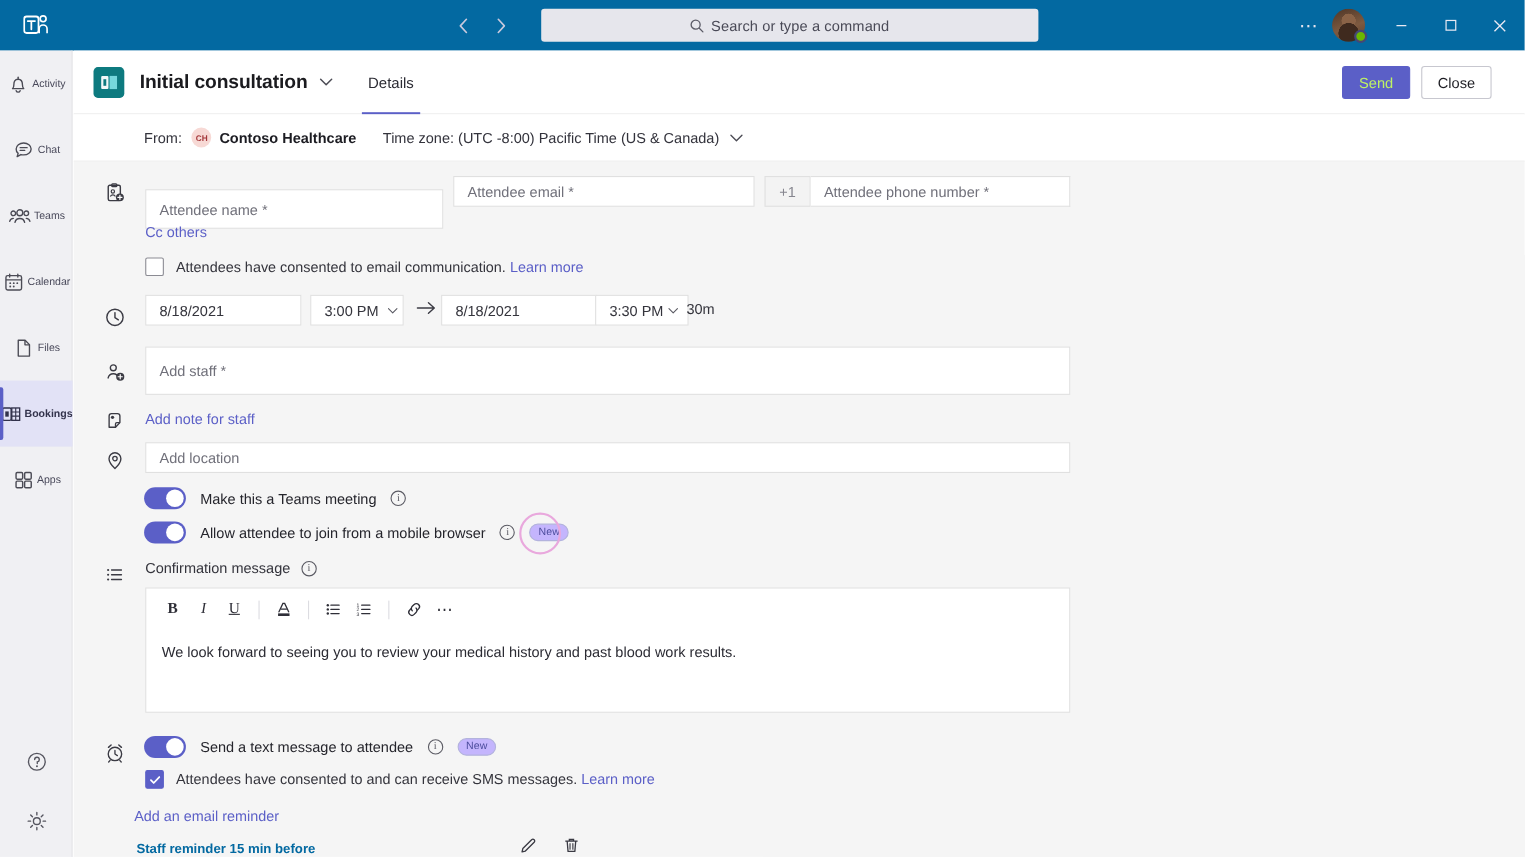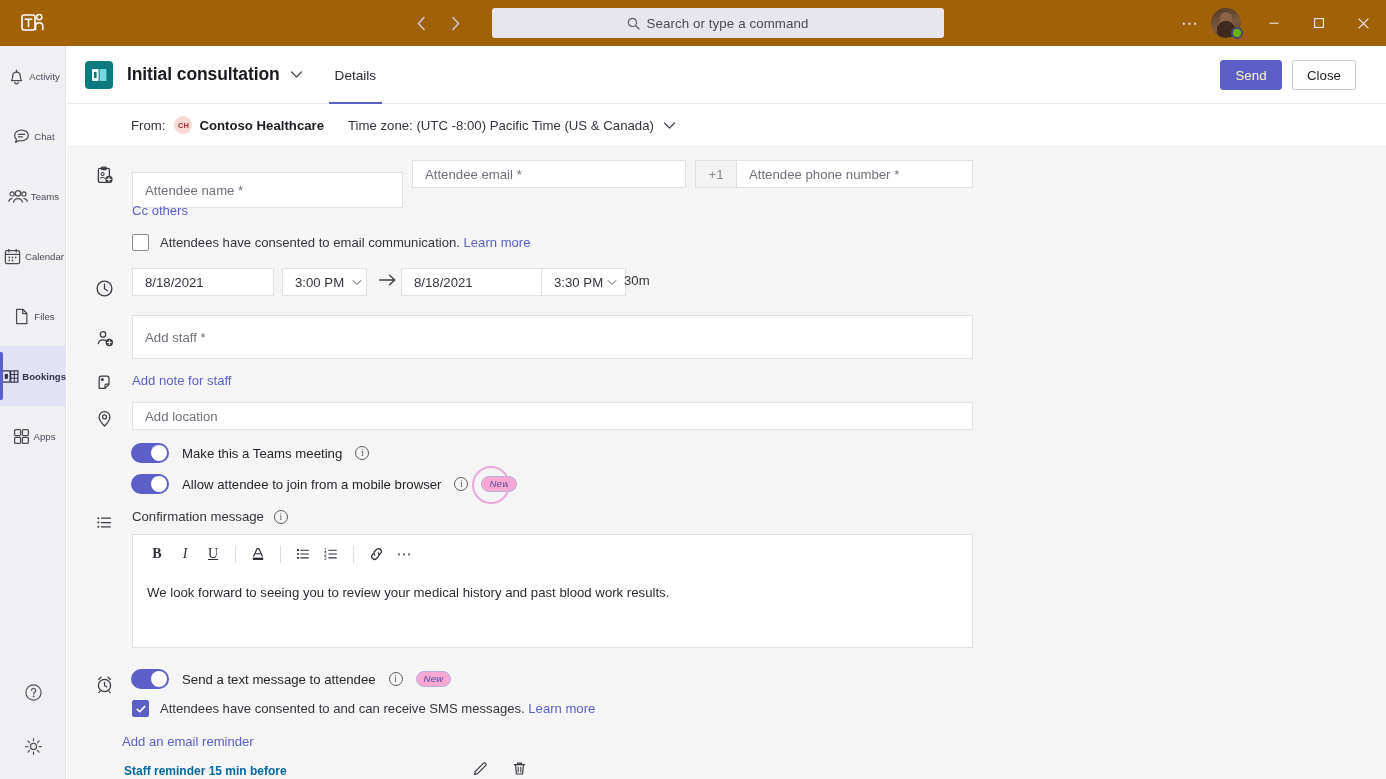--- a/index.html
+++ b/index.html
@@ -9,21 +9,21 @@
     overflow: hidden;
     font-family: "Liberation Sans", sans-serif;
     background: #fff;
     -webkit-font-smoothing: antialiased;
   }
 
   
   .titlebar {
     position: absolute; top: 0; left: 0;
     width: 1386px; height: 46px;
-    background: #a16207;
+    background: #0369a1;
     display: flex; align-items: center;
   }
   .tb-logo {
     width: 66px; height: 46px;
     display: flex; align-items: center; justify-content: center;
   }
   .tb-logo svg { display: block; }
   .tb-nav {
     display: flex; align-items: center; gap: 4px;
     margin-left: 340px;
@@ -143,21 +143,21 @@
   }
   .head-actions {
     position: absolute; right: 30px; top: 14px;
     display: flex; gap: 10px; align-items: center;
   }
   .btn {
     height: 30px; min-width: 62px; padding: 0 14px;
     border-radius: 3px; font-size: 13.3px; cursor: pointer;
     display: flex; align-items: center; justify-content: center;
   }
-  .btn-primary { background: #5b5fc7; color: #fef9c3; border: 1px solid #5b5fc7; font-weight: 400; }
+  .btn-primary { background: #5b5fc7; color: #bef264; border: 1px solid #5b5fc7; font-weight: 400; }
   .btn-secondary { background: #fff; color: #1e1e24; border: 1px solid #c7c7cf; }
 
   
   .subhead {
     position: absolute; top: 104px; left: 67px;
     width: 1319px; height: 43px;
     background: #fff;
     border-bottom: 1px solid #ebebeb;
     display: flex; align-items: center;
     padding-left: 64px;
@@ -247,23 +247,23 @@
   }
   .tgl-label { font-size: 13.2px; color: #25252c; }
   .info-i {
     width: 14px; height: 14px; border-radius: 50%;
     border: 1px solid #5a5a63; color: #5a5a63;
     font-size: 9.5px; line-height: 12px; text-align: center;
     font-family: "Liberation Serif", serif; cursor: pointer;
     display: inline-flex; align-items: center; justify-content: center;
   }
   .new-badge {
-    border: 1px solid #b3b3dd; color: #4b4b9c; background: #f9a8d4;
+    border: 1px solid #b3b3dd; color: #4b4b9c; background: #c4b5fd;
     border-radius: 9px; padding: 1px 7px 2px; font-size: 9.6px;
-    font-style: italic; letter-spacing: .2px;
+    letter-spacing: .2px;
   }
   .badge-ring {
     position: absolute; border: 2px solid #e9a8dd; border-radius: 50%;
     width: 38px; height: 38px; pointer-events: none;
   }
 
   .conf-lbl {
     position: absolute; left: 65px; top: 362px;
     display: flex; align-items: center; gap: 10px;
     font-size: 13.2px; color: #34343c;

